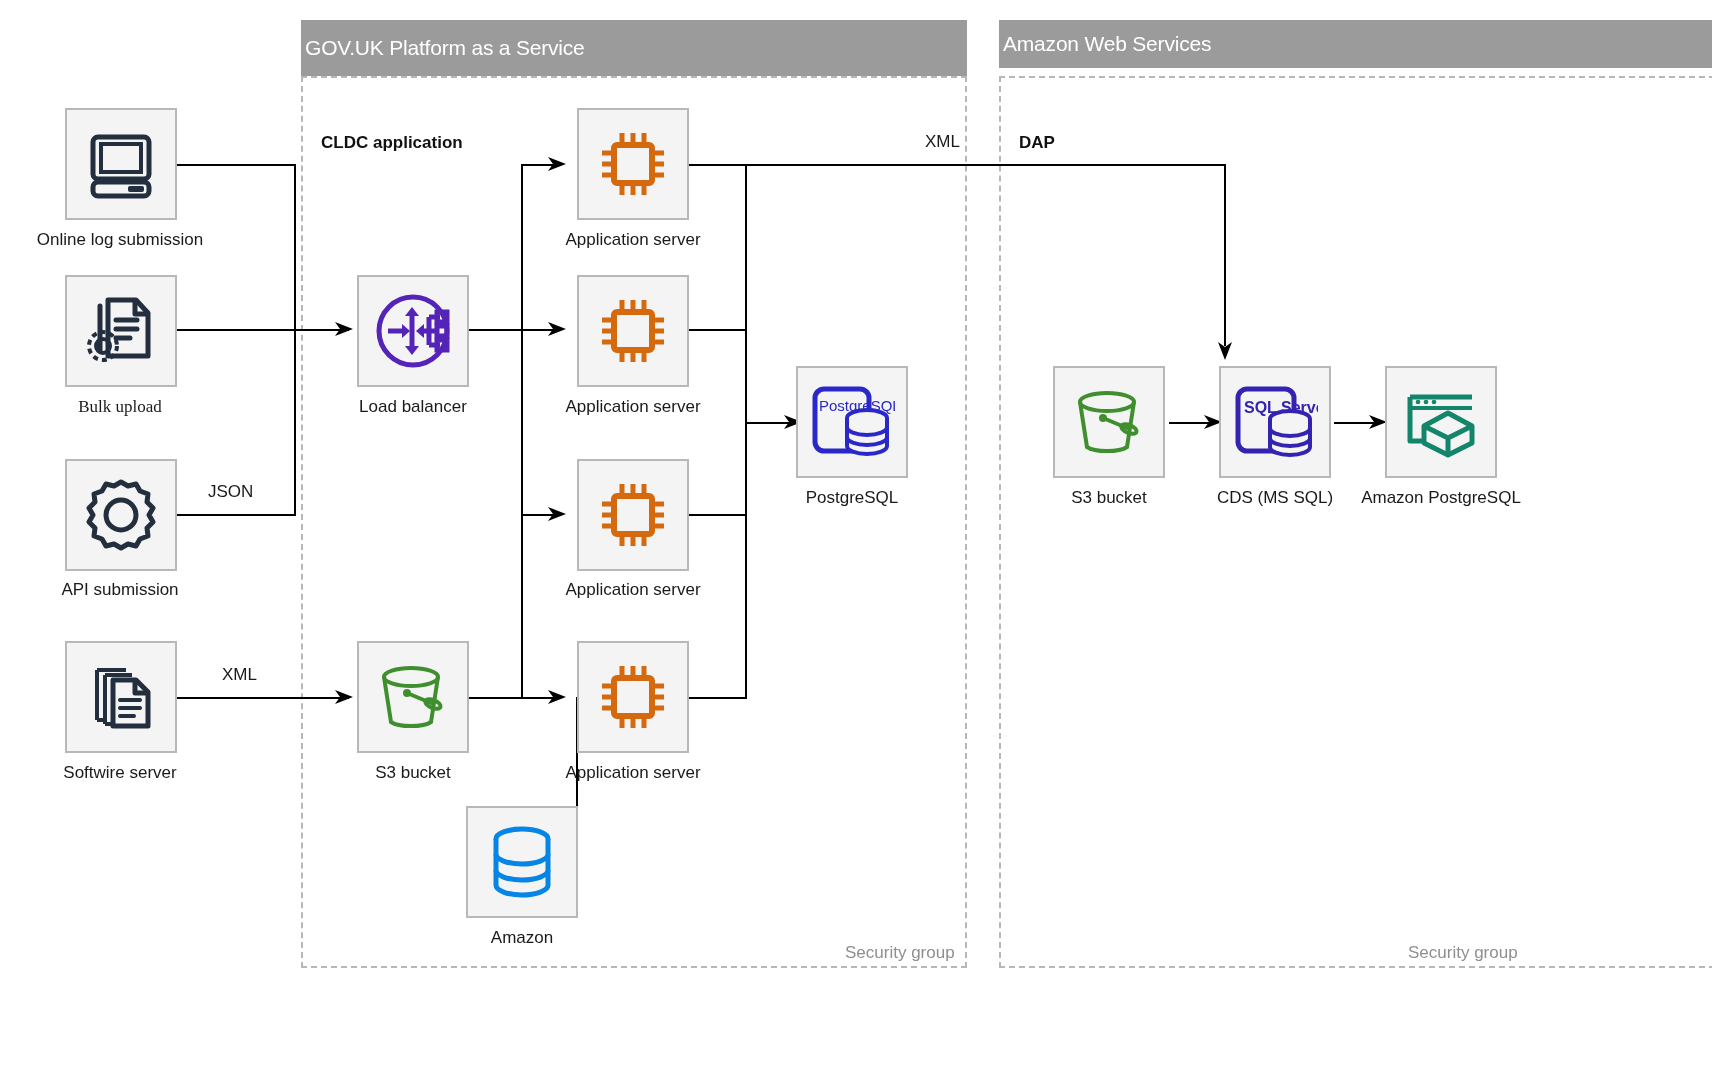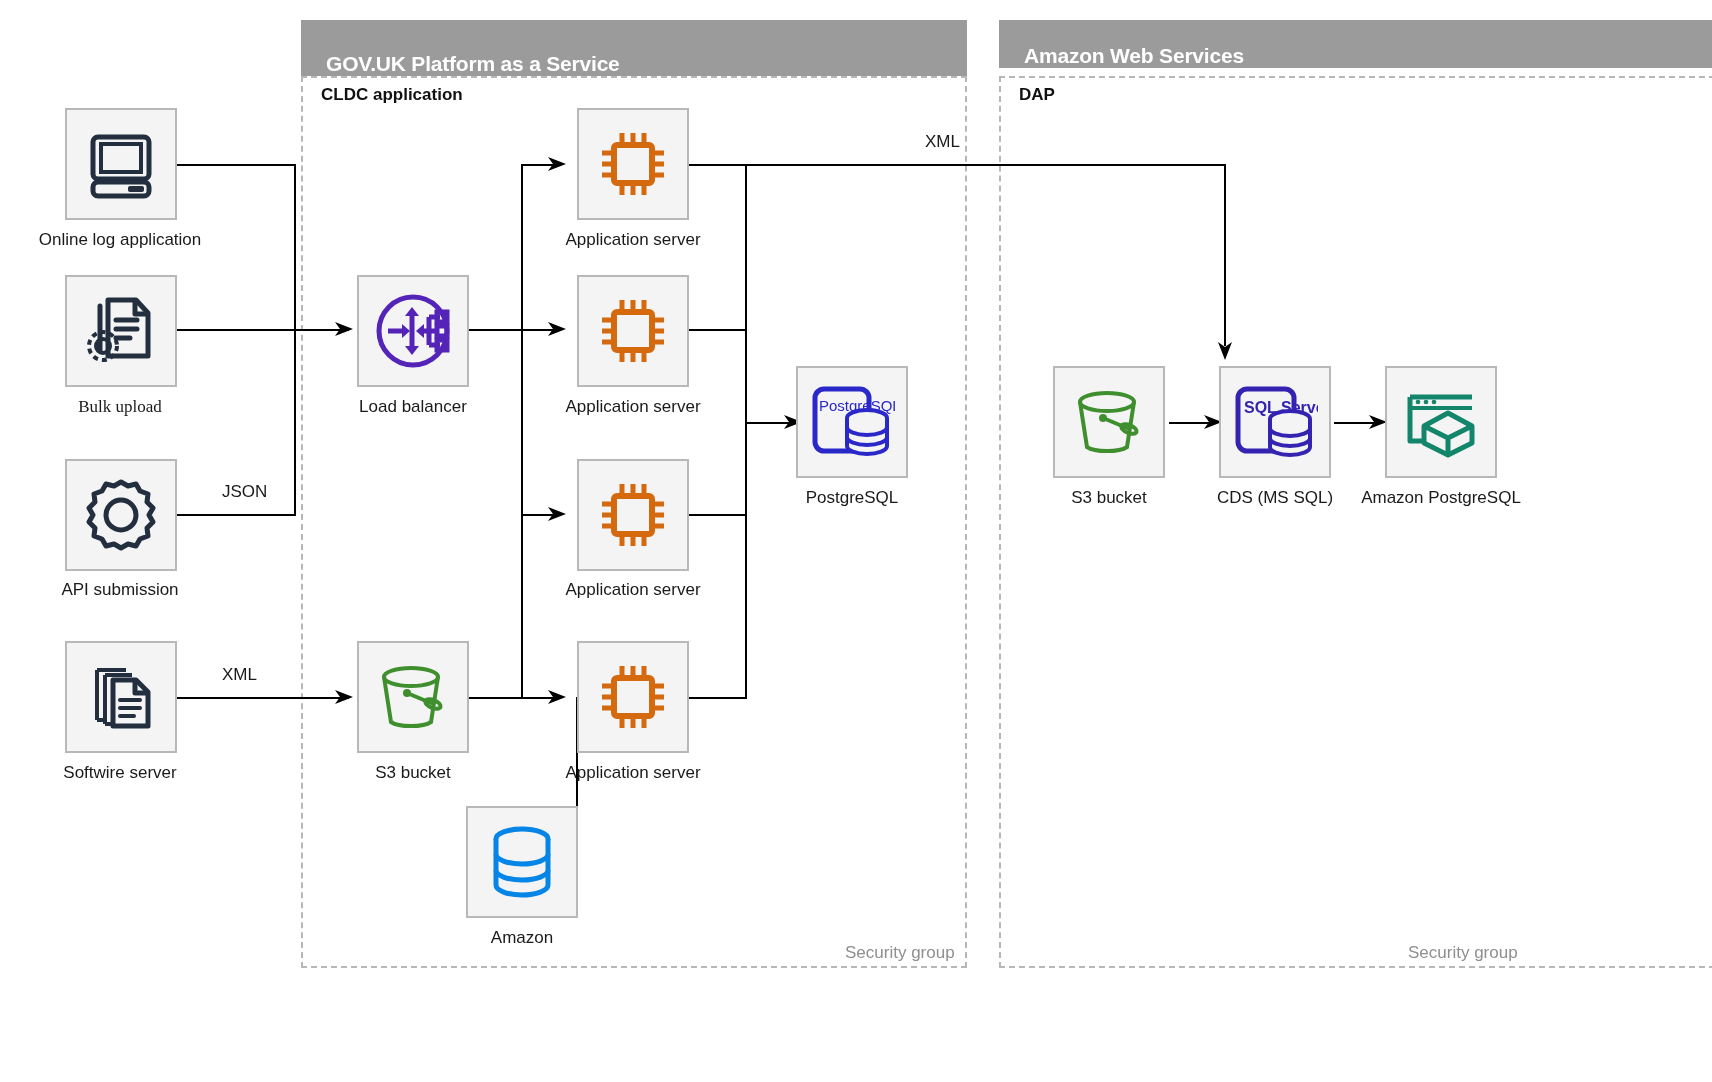--- a/index.html
+++ b/index.html
@@ -18,24 +18,24 @@
     background: #ffffff;
     overflow: hidden;
   }
 
   
   .group-banner {
     position: absolute;
     background: #9b9b9b;
     color: #ffffff;
     font-size: 21px;
-    font-weight: bold;
+    font-weight: normal;
     display: flex;
-    align-items: flex-end;
-    padding-left: 25px;
+    align-items: center;
+    padding-left: 4px;
     box-sizing: border-box;
     letter-spacing: -0.2px;
   }
 
   
   .sec-group {
     position: absolute;
     border: 2px dashed #b7b7b7;
     box-sizing: border-box;
     background: transparent;
@@ -45,20 +45,21 @@
     font-size: 17px;
     color: #8f8f8f;
     white-space: nowrap;
   }
   .sub-label {
     position: absolute;
     font-size: 17px;
     font-weight: bold;
     color: #111111;
     white-space: nowrap;
+    margin-top: 48px;
   }
 
   
   .node {
     position: absolute;
     width: 112px;
     height: 112px;
     background: #f4f4f4;
     border: 2px solid #b8b8b8;
     box-sizing: border-box;
@@ -160,21 +161,21 @@
   <svg class="arrowhead" style="left:1214px; top:340px;" width="24" height="24" viewBox="0 0 24 24">
       <path d="M4 2 L11 20 L18 2 L11 7 Z" fill="#000"></path>
     </svg>
   <div class="edge-label" style="left:925px; top:132px;">XML</div>
 
   <div class="wire h" style="left:177px; top:697px; width:172px;"></div>
   <svg class="arrowhead" style="left:333px; top:686px;" width="24" height="24" viewBox="0 0 24 24">
       <path d="M2 4 L20 11 L2 18 L7 11 Z" fill="#000"></path>
     </svg>
   <div class="edge-label" style="left:222px; top:665px;">XML</div>
-  <div class="edge-label" style="left:222px; top:482px;">JSON</div>
+  <div class="edge-label" style="left:208px; top:482px;">JSON</div>
 
   <div class="wire h" style="left:469px; top:697px; width:54px;"></div>
 
   <div class="wire v" style="left:576px; top:697px; height:115px;"></div>
 
   <div class="wire h" style="left:1169px; top:422px; width:42px;"></div>
   <svg class="arrowhead" style="left:1202px; top:411px;" width="24" height="24" viewBox="0 0 24 24">
       <path d="M2 4 L20 11 L2 18 L7 11 Z" fill="#000"></path>
     </svg>
   <div class="wire h" style="left:1334px; top:422px; width:42px;"></div>
@@ -183,21 +184,21 @@
     </svg>
 
   <div class="node" style="left:65px; top:108px;">
     <svg width="74" height="74" viewBox="0 0 74 74">
       <rect x="9" y="10" width="56" height="42" rx="5" fill="none" stroke="#232f3e" stroke-width="5"></rect>
       <rect x="17" y="17" width="40" height="28" fill="none" stroke="#232f3e" stroke-width="4"></rect>
       <rect x="9" y="55" width="56" height="14" rx="5" fill="none" stroke="#232f3e" stroke-width="5"></rect>
       <rect x="44" y="59" width="16" height="6" rx="2" fill="#232f3e"></rect>
     </svg>
   </div>
-  <div class="node-label" style="left:0px; top:230px; width:240px;">Online log application</div>
+  <div class="node-label" style="left:0px; top:230px; width:240px;">Online log submission</div>
 
   <div class="node" style="left:65px; top:275px;">
     <svg width="74" height="74" viewBox="0 0 74 74">
       <path d="M24 6 L52 6 L64 19 L64 62 L24 62 Z" fill="none" stroke="#232f3e" stroke-width="5" stroke-linejoin="round"></path>
       <path d="M51 6 L51 20 L64 20" fill="none" stroke="#232f3e" stroke-width="5" stroke-linejoin="round"></path>
       <path d="M16 12 L16 56" fill="none" stroke="#232f3e" stroke-width="5" stroke-linecap="round"></path>
       <path d="M32 26 L53 26 M32 35 L53 35 M32 44 L46 44" stroke="#232f3e" stroke-width="5" stroke-linecap="round"></path>
       <circle cx="19" cy="52" r="7" fill="none" stroke="#232f3e" stroke-width="4"></circle>
       <circle cx="19" cy="52" r="14" fill="none" stroke="#232f3e" stroke-width="4" stroke-dasharray="5 4"></circle>
     </svg>

